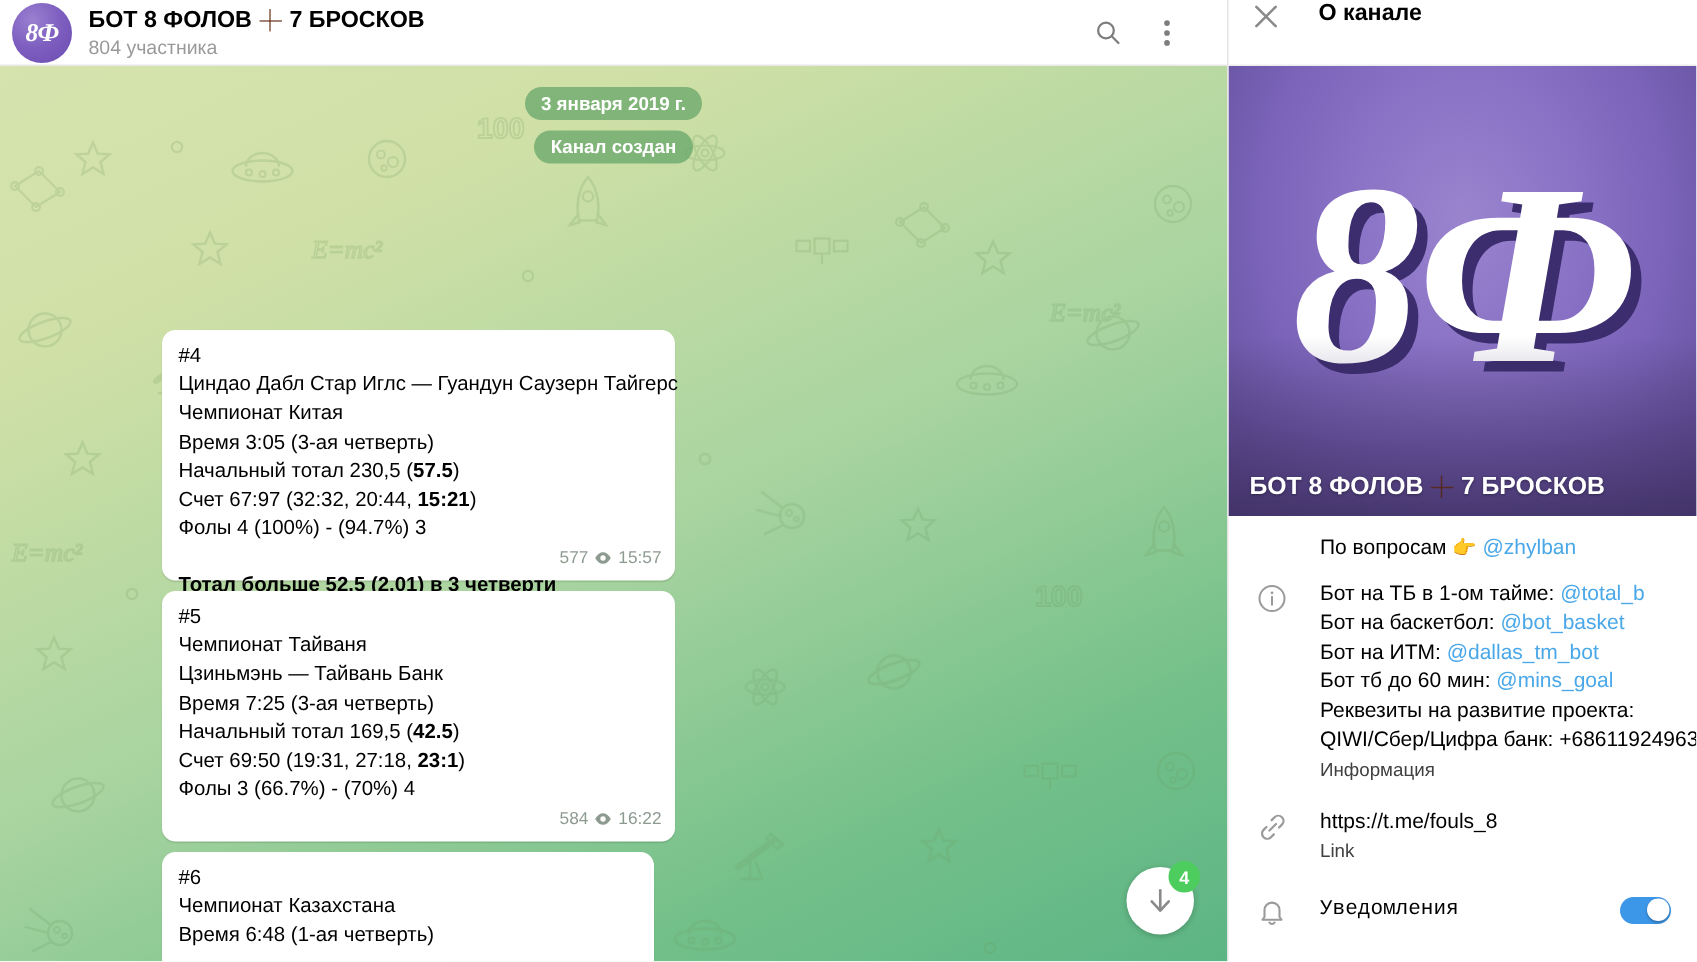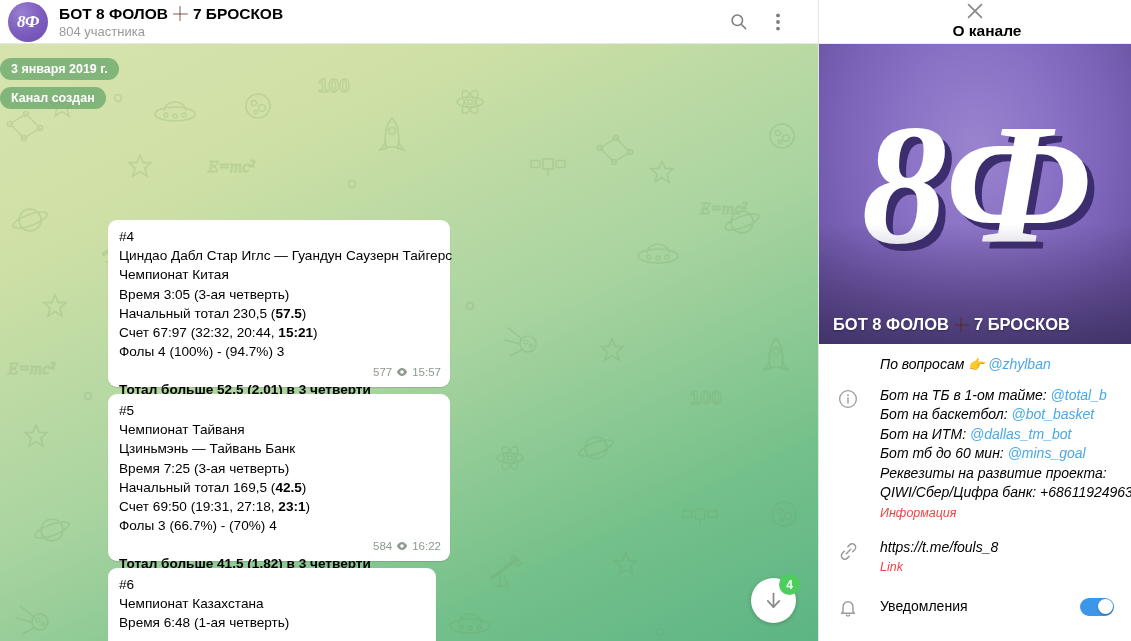--- a/index.html
+++ b/index.html
@@ -64,21 +64,21 @@
   .chat-body {
     flex: 1; position: relative; overflow: hidden;
     background:
       linear-gradient(155deg, #d6e3ae 0%, #cfe0a6 22%, #a9d4a0 52%, #74c08a 80%, #5cb584 100%);
   }
   .doodles { position: absolute; inset: 0; opacity: .34; }
 
   
   .messages { position: absolute; inset: 0; padding: 14px 0 0 0; }
 
-  .chip-row { display: flex; margin-bottom: 7px; }
+  .chip-row { display: flex; justify-content: center; margin-bottom: 7px; }
   .chip {
     background: rgba(106,168,108,.78);
     color: #fff; font-size: 12.5px; font-weight: bold;
     padding: 4px 11px; border-radius: 12px; line-height: 14px;
     white-space: nowrap;
   }
 
   .bubble {
     position: absolute; left: 108px;
     background: #fff;
@@ -117,24 +117,23 @@
   
   .info-col {
     width: 313px; height: 641px;
     background: #fff;
     border-left: 1px solid #e4e4e4;
     display: flex; flex-direction: column;
     overflow: hidden;
   }
   .info-header {
     height: 44px; min-height: 44px;
-    display: flex; align-items: center;
+    display: flex; align-items: flex-start;
     padding: 0 14px;
     border-bottom: 1px solid #ececec;
-    flex-direction: column;
   }
   .close-x { width: 22px; height: 22px; cursor: pointer; flex-shrink: 0; }
   .info-title { font-size: 15.5px; font-weight: bold; color: #000; margin-left: 24px; }
 
   .banner {
     position: relative; width: 313px; height: 300px; min-height: 300px;
     background: radial-gradient(ellipse at 50% 34%, #9a84ce 0%, #8870c4 38%, #7a63b8 62%, #5e4a93 100%);
     overflow: hidden;
   }
   .banner-logo {
@@ -161,24 +160,24 @@
     white-space: nowrap;
   }
   .banner-sub { color: #e3ddf2; font-size: 12.5px; margin-top: 3px; text-shadow: 0 1px 2px rgba(0,0,0,.3); }
 
   .rows { flex: 1; overflow: hidden; }
   .row {
     display: flex; padding: 11px 14px 7px 14px;
     align-items: flex-start;
   }
   .row-ic { width: 30px; min-width: 30px; display: flex; justify-content: center; padding-top: 3px; }
-  .row-body { flex: 1; min-width: 0; padding-left: 17px; font-style: italic; }
+  .row-body { flex: 1; min-width: 0; padding-left: 17px; }
   .row-main { font-size: 14px; color: #000; line-height: 19.5px; }
   .row-main .ln { white-space: nowrap; }
-  .row-sub { font-size: 12.5px; color: #ef4444; margin-top: 3px; }
+  .row-sub { font-size: 12.5px; color: #404040; margin-top: 3px; }
   .lnk { color: #4aa8e8; }
   .row-toggle { display: flex; align-items: center; justify-content: space-between; padding: 14px 14px 14px 14px; }
   .toggle {
     width: 34px; height: 18px; border-radius: 9px; background: #3d97e8;
     position: relative; cursor: pointer; flex-shrink: 0; margin-right: 3px;
   }
   .toggle::after {
     content: ""; position: absolute; right: 1.5px; top: 1.5px;
     width: 15px; height: 15px; border-radius: 50%; background: #fff;
     box-shadow: 0 1px 2px rgba(0,0,0,.3);
@@ -367,21 +366,20 @@
         </div>
 
         <div class="bubble" style="top:350px; width:342px; height:167px;">
           <div class="line">#5</div>
           <div class="line">Чемпионат Тайваня</div>
           <div class="line">Цзиньмэнь — Тайвань Банк</div>
           <div class="line">Время 7:25 (3-ая четверть)</div>
           <div class="line"><span>Начальный тотал 169,5 (</span><b>42.5</b><span>)</span></div>
           <div class="line"><span>Счет 69:50 (19:31, 27:18, </span><b>23:1</b><span>)</span></div>
           <div class="line">Фолы 3 (66.7%) - (70%) 4</div>
-          <div class="verdict">Тотал больше 41.5 (1.82) в 3 четверти</div>
           <div class="meta">
             <span>584</span>
             <svg class="eye" viewBox="0 0 24 24">
               <path d="M1.6,12 C4.5,6.6 8.2,4.2 12,4.2 C15.8,4.2 19.5,6.6 22.4,12 C19.5,17.4 15.8,19.8 12,19.8 C8.2,19.8 4.5,17.4 1.6,12 Z" fill="#8d9a8f"></path>
               <circle cx="12" cy="12" r="3.6" fill="#fff"></circle>
             </svg>
             <span>16:22</span>
           </div>
         </div>
 
@@ -475,20 +473,20 @@
       </div>
 
       <div class="row row-toggle">
         <div style="display:flex; align-items:center;">
           <div class="row-ic">
             <svg width="20" height="20" viewBox="0 0 24 24" fill="none" stroke="#9a9a9a" stroke-width="1.7" stroke-linecap="round" stroke-linejoin="round">
               <path d="M18,16 L18,10.5 A6,6 0 0 0 6,10.5 L6,16 L4.4,18.2 L19.6,18.2 Z"></path>
               <path d="M10,20.4 A2.3,2.3 0 0 0 14,20.4"></path>
             </svg>
           </div>
-          <div class="row-main" style="padding-left:17px;">Уведомления</div>
+          <div class="row-main" style="padding-left:17px;font-family:Liberation Mono, monospace;">Уведомления</div>
         </div>
         <div class="toggle"></div>
       </div>
 
     </div>
   </div>
 </div>
 
 </body></html>

